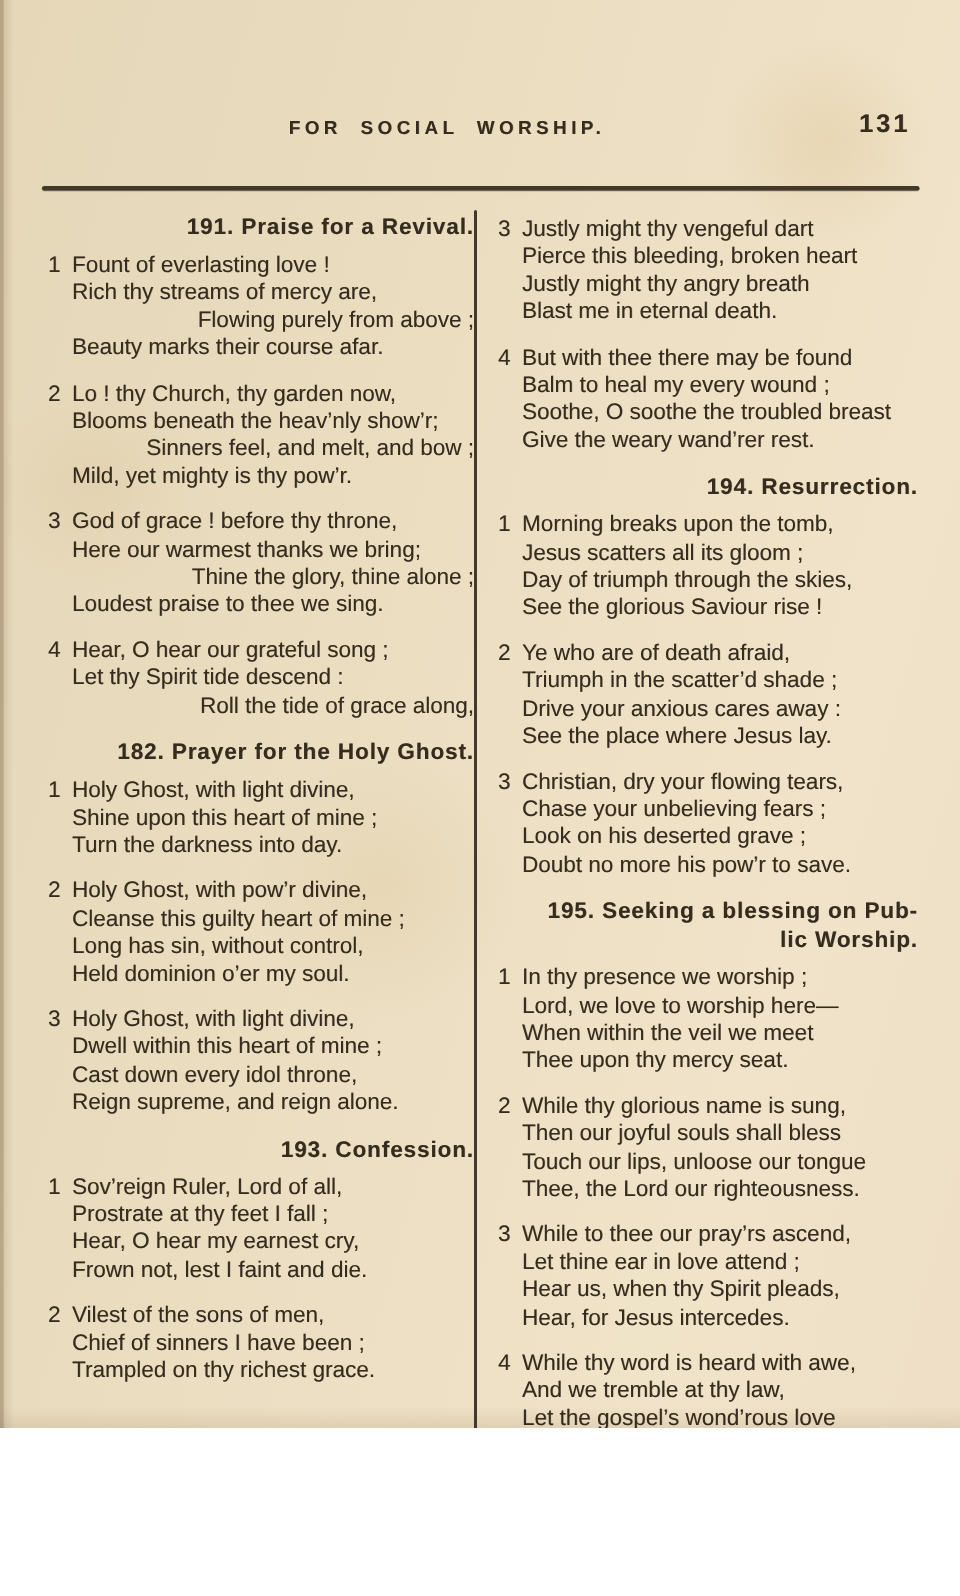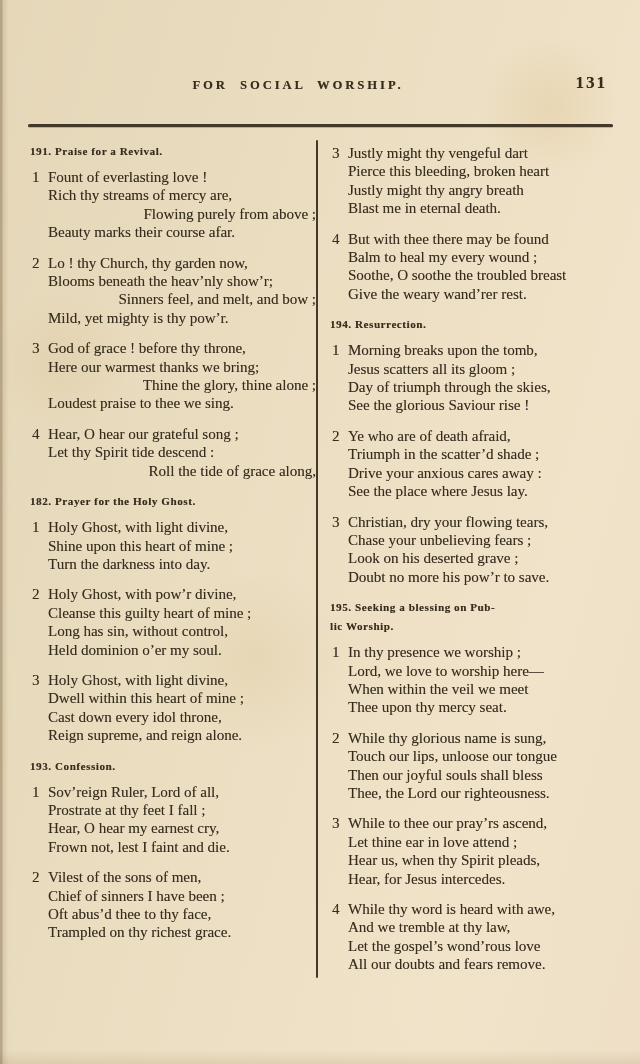--- a/index.html
+++ b/index.html
@@ -1,21 +1,21 @@
 <!DOCTYPE html>
 <html style="--paper-bg: #eaddc0; --ink: #352c1e; --rule: #43392b;"><head>
 <meta charset="utf-8">
 <style>
   html, body { margin: 0; padding: 0; }
   .page {
     position: relative;
     width: 640px;
-    height: 1064px;
+    height: 952px;
     overflow: hidden;
-    font-family: Liberation Serif, serif;
+    font-family: Liberation Sans, sans-serif;
     color: var(--ink, #352c1e);
     background:
       
       linear-gradient(90deg, rgba(110,88,55,0.40) 0px, rgba(110,88,55,0.40) 2px, rgba(110,88,55,0.14) 3px, rgba(110,88,55,0.0) 9px),
       
       linear-gradient(0deg, rgba(150,120,80,0.16) 0px, rgba(150,120,80,0.0) 14px),
       
       radial-gradient(circle at 86% 10%, rgba(219,190,138,0.30), rgba(219,190,138,0.0) 70px),
       radial-gradient(circle at 40% 62%, rgba(214,188,140,0.22), rgba(214,188,140,0.0) 90px),
       radial-gradient(circle at 10% 34%, rgba(205,178,128,0.18), rgba(205,178,128,0.0) 70px),
@@ -59,23 +59,23 @@
     background: var(--rule, #43392b);
     border-radius: 1px;
   }
   .column-right { flex: 1; padding-left: 12px; }
   .column-left > :first-child { margin-top: 6px; }
   .column-right > :first-child { margin-top: 8px; }
 
   .hymn-heading {
     margin: 11px 0 7px 0;
     font-weight: bold;
-    font-size: 11px;
+    font-size: 15px;
     line-height: 19px;
-    text-align: left;
+    text-align: right;
     letter-spacing: 0.6px;
     text-shadow: 0.3px 0.3px 0 rgba(40,30,15,0.4);
     white-space: nowrap;
   }
   .verse { margin: 0 0 12px 0; }
   .verse-line {
     position: relative;
     padding-left: 18px;
     line-height: 18.4px;
     white-space: nowrap;
@@ -146,21 +146,20 @@
         </div>
         <div class="verse">
           <div class="verse-line"><span class="verse-num">1</span><span>Sov’reign Ruler, Lord of all,</span></div>
           <div class="verse-line"><span>Prostrate at thy feet I fall ;</span></div>
           <div class="verse-line"><span>Hear, O hear my earnest cry,</span></div>
           <div class="verse-line"><span>Frown not, lest I faint and die.</span></div>
         </div>
         <div class="verse">
           <div class="verse-line"><span class="verse-num">2</span><span>Vilest of the sons of men,</span></div>
           <div class="verse-line"><span>Chief of sinners I have been ;</span></div>
-          <div class="verse-line"><span>Oft abus’d thee to thy face,</span></div>
           <div class="verse-line"><span>Trampled on thy richest grace.</span></div>
         </div>
       </section>
     <div class="column-divider"></div>
     <section class="column column-right">
         <div class="verse">
           <div class="verse-line"><span class="verse-num">3</span><span>Justly might thy vengeful dart</span></div>
           <div class="verse-line"><span>Pierce this bleeding, broken heart</span></div>
           <div class="verse-line"><span>Justly might thy angry breath</span></div>
           <div class="verse-line"><span>Blast me in eternal death.</span></div>
@@ -197,22 +196,22 @@
           <div class="hymn-heading-line">lic Worship.</div>
         </div>
         <div class="verse">
           <div class="verse-line"><span class="verse-num">1</span><span>In thy presence we worship ;</span></div>
           <div class="verse-line"><span>Lord, we love to worship here—</span></div>
           <div class="verse-line"><span>When within the veil we meet</span></div>
           <div class="verse-line"><span>Thee upon thy mercy seat.</span></div>
         </div>
         <div class="verse">
           <div class="verse-line"><span class="verse-num">2</span><span>While thy glorious name is sung,</span></div>
+          <div class="verse-line"><span>Then our joyful souls shall bless</span></div>
           <div class="verse-line"><span>Touch our lips, unloose our tongue</span></div>
-          <div class="verse-line"><span>Then our joyful souls shall bless</span></div>
           <div class="verse-line"><span>Thee, the Lord our righteousness.</span></div>
         </div>
         <div class="verse">
           <div class="verse-line"><span class="verse-num">3</span><span>While to thee our pray’rs ascend,</span></div>
           <div class="verse-line"><span>Let thine ear in love attend ;</span></div>
           <div class="verse-line"><span>Hear us, when thy Spirit pleads,</span></div>
           <div class="verse-line"><span>Hear, for Jesus intercedes.</span></div>
         </div>
         <div class="verse">
           <div class="verse-line"><span class="verse-num">4</span><span>While thy word is heard with awe,</span></div>

